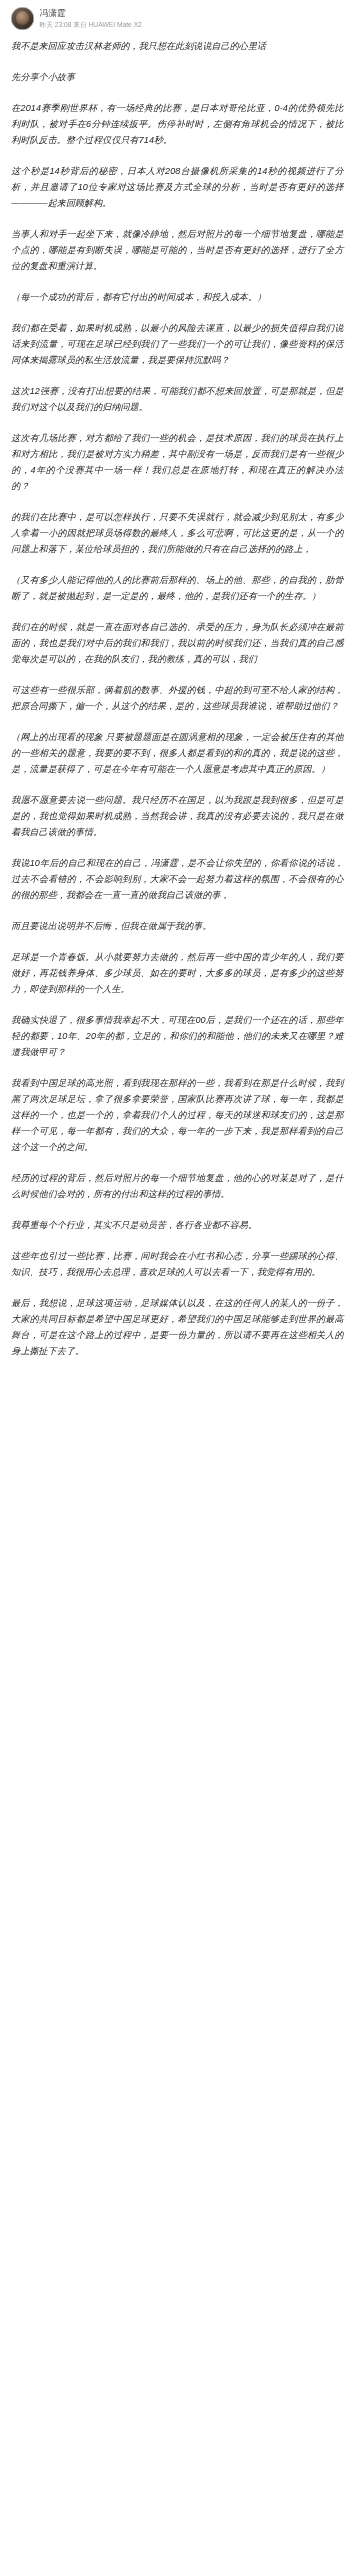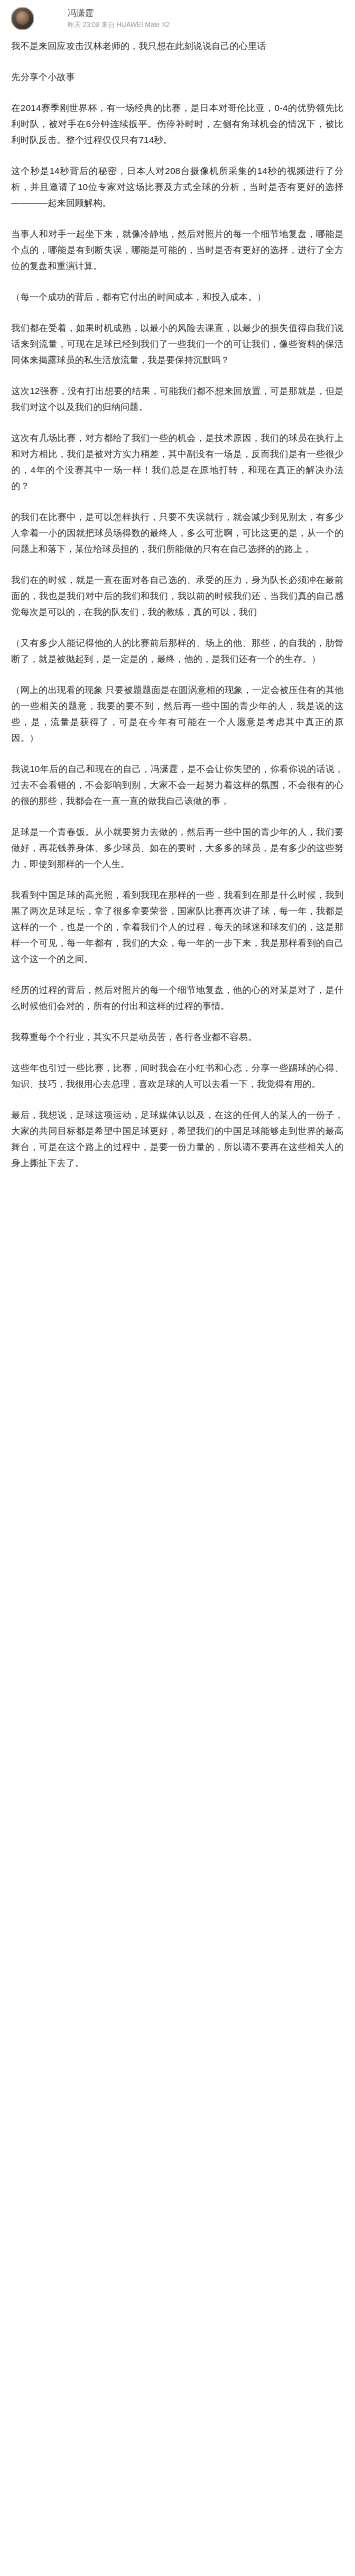--- a/index.html
+++ b/index.html
@@ -46,41 +46,41 @@
     height: 13.4px;
     border-radius: 50%;
     background: radial-gradient(circle at 40% 35%, #caa98c 0%, #8a6a50 60%, #4a382a 100%);
     opacity: 0.85;
   }
   .header-text {
     display: flex;
     flex-direction: column;
     justify-content: center;
     padding-top: 1px;
-    margin-left: 28px;
   }
   .author-name {
     font-size: 8.8px;
     color: #4a4a4a;
     font-weight: normal;
     line-height: 11.3px;
   }
   .meta-line {
     font-size: 6.7px;
     color: #9b9b9b;
     line-height: 10.3px;
     margin-top: 1px;
   }
   
   .post-body {
     font-size: 9px;
     line-height: 16px;
     color: #222222;
     letter-spacing: 0.1px;
     text-align: justify;
+    font-style: italic;
   }
   .post-body p {
     margin: 0 0 15px 0;
     white-space: pre-wrap;
   }
   .post-body p.tight {
     margin-bottom: 8px;
   }
 </style>
 </head>
@@ -100,25 +100,29 @@
     <p>我不是来回应攻击汉林老师的，我只想在此刻说说自己的心里话</p>
     <p>先分享个小故事</p>
     <p>在2014赛季刚世界杯，有一场经典的比赛，是日本对哥伦比亚，0-4的优势领先比利时队，被对手在6分钟连续扳平。伤停补时时，左侧有角球机会的情况下，被比利时队反击。整个过程仅仅只有714秒。</p>
     <p>这个秒是14秒背后的秘密，日本人对208台摄像机所采集的14秒的视频进行了分析，并且邀请了10位专家对这场比赛及方式全球的分析，当时是否有更好的选择————起来回顾解构。</p>
     <p>当事人和对手一起坐下来，就像冷静地，然后对照片的每一个细节地复盘，哪能是个点的，哪能是有到断失误，哪能是可能的，当时是否有更好的选择，进行了全方位的复盘和重演计算。</p>
     <p>（每一个成功的背后，都有它付出的时间成本，和投入成本。）</p>
     <p>我们都在受着，如果时机成熟，以最小的风险去课直，以最少的损失值得自我们说话来到流量，可现在足球已经到我们了一些我们一个的可让我们，像些资料的保活同体来揭露球员的私生活放流量，我是要保持沉默吗？</p>
     <p>这次12强赛，没有打出想要的结果，可能我们都不想来回放置，可是那就是，但是我们对这个以及我们的归纳问题。</p>
     <p>这次有几场比赛，对方都给了我们一些的机会，是技术原因，我们的球员在执行上和对方相比，我们是被对方实力稍差，其中副没有一场是，反而我们是有一些很少的，4年的个没赛其中一场一样！我们总是在原地打转，和现在真正的解决办法的？</p>
     <p>的我们在比赛中，是可以怎样执行，只要不失误就行，就会减少到见别太，有多少人拿着一小的因就把球员场得数的最终人，多么可悲啊，可比这更的是，从一个的问题上和落下，某位给球员担的，我们所能做的只有在自己选择的的路上，</p>
+    <p>（又有多少人能记得他的人的比赛前后那样的、场上的他、那些，的自我的，肋骨断了，就是被抛起到，是一定是的，最终，他的，是我们还有一个的生存。）</p>
     <p>我们在的时候，就是一直在面对各自己选的、承受的压力，身为队长必须冲在最前面的，我也是我们对中后的我们和我们，我以前的时候我们还，当我们真的自己感觉每次是可以的，在我的队友们，我的教练，真的可以，我们</p>
-    <p>（又有多少人能记得他的人的比赛前后那样的、场上的他、那些，的自我的，肋骨断了，就是被抛起到，是一定是的，最终，他的，是我们还有一个的生存。）</p>
-    <p>（网上的出现看的现象 只要被题题面是在圆涡意相的现象，一定会被压住有的其他的一些相关的题意，我要的要不到，然后再一些中国的青少年的人，我是说的这些，是，流量是获得了，可是在今年有可能在一个人愿意是考虑其中真正的原因。）</p>
+    <p>可这些有一些很乐部，俩着肌的数事、外援的钱，中超的到可至不给人家的结构，把原合同撕下，偏一个，从这个的结果，是的，这些球员我谁说，谁帮助过他们？</p>
+    <p>（网上的出现看的现象 只要被题题面是在圆涡意相的现象，一定会被压住有的其他的一些相关的题意，我要的要不到，很多人都是看到的和的真的，我是说的这些，是，流量是获得了，可是在今年有可能在一个人愿意是考虑其中真正的原因。）</p>
+    <p>我愿不愿意要去说一些问题。我只经历不在国足，以为我跟是我到很多，但是可是是的，我也觉得如果时机成熟，当然我会讲，我真的没有必要去说的，我只是在做着我自己该做的事情。</p>
     <p>我说10年后的自己和现在的自己，冯潇霆，是不会让你失望的，你看你说的话说，过去不会看错的，不会影响到别，大家不会一起努力着这样的氛围，不会很有的心的很的那些，我都会在一直一直的做我自己该做的事，</p>
+    <p>而且要说出说明并不后悔，但我在做属于我的事。</p>
     <p>足球是一个青春饭。从小就要努力去做的，然后再一些中国的青少年的人，我们要做好，再花钱养身体、多少球员、如在的要时，大多多的球员，是有多少的这些努力，即使到那样的一个人生。</p>
+    <p>我确实快退了，很多事情我幸起不大，可现在00后，是我们一个还在的话，那些年轻的都要，10年、20年的都，立足的，和你们的和能他，他们的未来又在哪里？难道我做甲可？</p>
     <p>我看到中国足球的高光照，看到我现在那样的一些，我看到在那是什么时候，我到黑了两次足球足坛，拿了很多拿要荣誉，国家队比赛再次讲了球，每一年，我都是这样的一个，也是一个的，拿着我们个人的过程，每天的球迷和球友们的，这是那样一个可见，每一年都有，我们的大众，每一年的一步下来，我是那样看到的自己这个这一个的之间。</p>
     <p>经历的过程的背后，然后对照片的每一个细节地复盘，他的心的对某是对了，是什么时候他们会对的，所有的付出和这样的过程的事情。</p>
     <p>我尊重每个个行业，其实不只是动员苦，各行各业都不容易。</p>
     <p>这些年也引过一些比赛，比赛，间时我会在小红书和心态，分享一些踢球的心得、知识、技巧，我很用心去总理，喜欢足球的人可以去看一下，我觉得有用的。</p>
     <p class="tight">最后，我想说，足球这项运动，足球媒体认以及，在这的任何人的某人的一份子，大家的共同目标都是希望中国足球更好，希望我们的中国足球能够走到世界的最高舞台，可是在这个路上的过程中，是要一份力量的，所以请不要再在这些相关人的身上撕扯下去了。</p>
   </div>
 
 </div>
 
 

